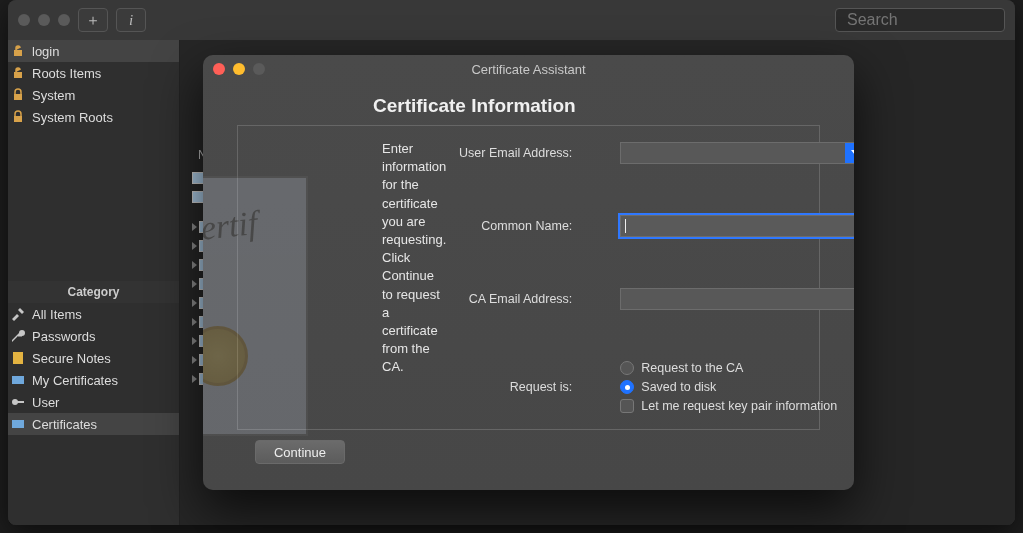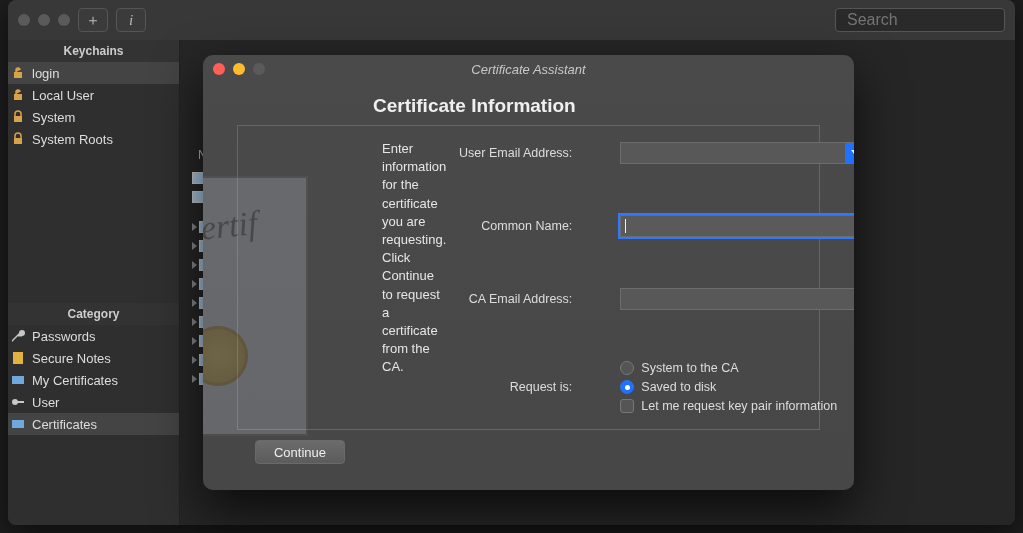--- a/index.html
+++ b/index.html
@@ -126,21 +126,20 @@
     box-shadow: 0 20px 50px rgba(0,0,0,.7);
     display:flex; flex-direction:column;
     overflow:hidden;
   }
   .modal-titlebar {
     height:28px;
     display:flex; align-items:center;
     position:relative;
     color:#c8c8c8;
     font-size:13px;
-    font-style:italic;
   }
   .modal-traffic {
     position:absolute; left:10px; top:8px;
     display:flex; gap:8px;
   }
   .modal-traffic span {
     width:12px;height:12px;border-radius:50%;
   }
   .mt-close{background:#ff5f57;}
   .mt-min{background:#ffbd2e;}
@@ -283,39 +282,38 @@
           <circle cx="6.5" cy="6.5" r="4.5" fill="none" stroke="#888" stroke-width="1.5"></circle>
           <line x1="10" y1="10" x2="14" y2="14" stroke="#888" stroke-width="1.5"></line>
         </svg>
       <input class="search-input" placeholder="Search" style="">
     </div>
   </div>
 
   <div class="main-body">
 
     <div class="sidebar">
-      <div class="sb-header">Keychains</div>
       <ul class="sb-list">
         <li class="sb-item selected">
           <span class="sb-icon">
             <svg viewBox="0 0 16 16" width="16" height="16">
                 <path class="padlock" d="M4 7h8v6H4z"></path>
                 <path class="padlock" d="M6 7V5a2 2 0 0 1 4 0" fill="none" stroke="#d8a24a" stroke-width="1.5"></path>
               </svg>
           </span>
           <span>login</span>
         </li>
         <li class="sb-item">
           <span class="sb-icon">
             <svg viewBox="0 0 16 16" width="16" height="16">
                 <path class="padlock" d="M4 7h8v6H4z"></path>
                 <path class="padlock" d="M6 7V5a2 2 0 0 1 4 0" fill="none" stroke="#d8a24a" stroke-width="1.5"></path>
               </svg>
           </span>
-          <span>Local User</span>
+          <span>Roots Items</span>
         </li>
         <li class="sb-item">
           <span class="sb-icon">
             <svg viewBox="0 0 16 16" width="16" height="16">
                 <rect x="4" y="7" width="8" height="6" fill="#d8a24a"></rect>
                 <path d="M5 7V5a3 3 0 0 1 6 0v2" fill="none" stroke="#d8a24a" stroke-width="1.5"></path>
               </svg>
           </span>
           <span>System</span>
         </li>
@@ -327,20 +325,28 @@
               </svg>
           </span>
           <span>System Roots</span>
         </li>
       </ul>
 
       <div style="flex:1"></div>
 
       <div class="sb-header">Category</div>
       <ul class="sb-list">
+        <li class="sb-item">
+          <span class="sb-icon">
+              <svg width="16" height="16" viewBox="0 0 16 16">
+                <path class="cat-icon" d="M2 13l5-5 2 2-5 5zM10 2l4 4-2 2-4-4z"></path>
+              </svg>
+            </span>
+          <span>All Items</span>
+        </li>
         <li class="sb-item">
           <span class="sb-icon">
               <svg width="16" height="16" viewBox="0 0 16 16">
                 <path class="cat-icon" d="M2 14l6-6 1 1 1-1 1 1 1-1a3 3 0 1 0-3-3l-7 7z"></path>
               </svg>
             </span>
           <span>Passwords</span>
         </li>
         <li class="sb-item">
           <span class="sb-icon">
@@ -470,21 +476,21 @@
 
           <div class="flabel">CA Email Address:</div>
           <div class="tfield">
             <input value="" style="">
           </div>
 
           <div class="flabel">Request is:</div>
           <div class="radio-col">
             <div class="radio-row">
               <span class="radio"></span>
-              <span>System to the CA</span>
+              <span>Request to the CA</span>
             </div>
             <div class="radio-row">
               <span class="radio checked"></span>
               <span>Saved to disk</span>
             </div>
             <div class="check-row">
               <span class="checkbox"></span>
               <span>Let me request key pair information</span>
             </div>
           </div>

